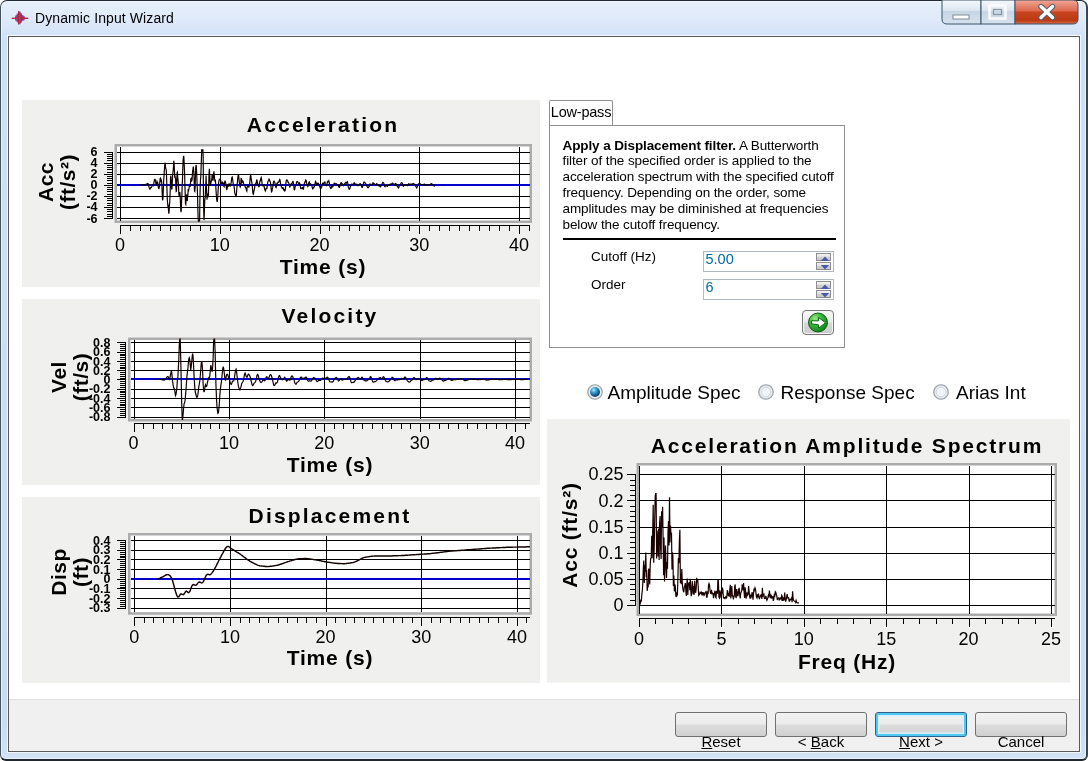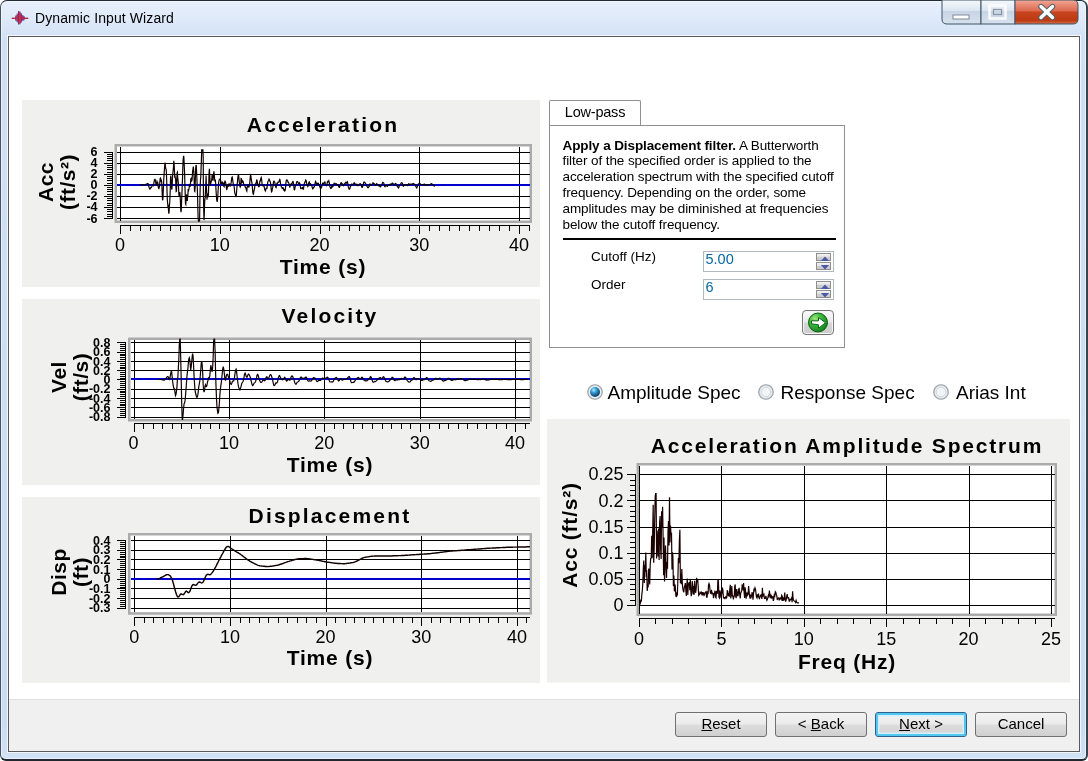--- a/index.html
+++ b/index.html
@@ -16,21 +16,21 @@
 .content {
   position:absolute; left:8px; top:36px; width:1072px; height:716px;
   background:#fff; border:1px solid #5a5a5a; box-shadow:0 0 0 1px rgba(255,255,255,0.75);
 }
 .panel { position:absolute; }
 h1 { position:absolute; left:13px; top:14px; font-size:26px; font-weight:bold; color:#000; letter-spacing:0.6px; }
 
 .caps { position:absolute; left:941px; top:0px; width:138px; height:25px; }
 
 .tab {
-  position:absolute; left:540px; top:63px; width:92px; height:25px;
+  position:absolute; left:540px; top:63px; width:64px; height:25px;
   background:#fff; border:1px solid #8f8f8f; border-bottom:none;
   border-radius:2px 2px 0 0; font-size:14.5px; color:#000;
   padding-top:2.5px; text-align:center; z-index:2; letter-spacing:-0.2px;
 }
 .tabbox {
   position:absolute; left:540px; top:87.5px; width:296px; height:223px;
   background:#fff; border:1px solid #8f8f8f; z-index:1;
 }
 .tabtext { position:absolute; left:12.5px; top:12px; width:276px; font-size:13.5px; line-height:15.9px; color:#000; letter-spacing:-0.1px;}
 .hr { position:absolute; left:12.5px; top:112px; width:273px; height:2px; background:#000; }
@@ -43,21 +43,21 @@
   border:1px solid #777; background:linear-gradient(180deg,#fbfbfb,#e8e8e8 48%,#d6d6d6 52%,#cccccc);
   box-shadow: inset 0 0 0 1px #f5f5f5; }
 
 .radiorow { position:absolute; left:0; top:343px; width:1072px; height:26px; font-size:19px; color:#000;text-align:center; }
 .radio { position:absolute; width:16px; height:16px; }
 .rlabel { position:absolute; top:2px; }
 
 .btnbar { position:absolute; left:0px; top:662px; width:1070px; height:52px; background:#f0f0f0; border-top:1px solid #dfdfdf; }
 .btn { position:absolute; top:12px; width:92px; height:25px; border:1px solid #707070; border-radius:3px;
   background:linear-gradient(180deg,#f2f2f2,#ebebeb 48%,#dddddd 52%,#cfcfcf);
-  font-size:15px; color:#000; text-align:center; padding-top:2px; font-family:"Liberation Sans",sans-serif; }
+  font-size:15px; color:#000; text-align:center; padding-top:20px; font-family:"Liberation Sans",sans-serif; }
 .btn u { text-decoration:underline; }
 .btn.def { border:1px solid #2c628b; background:linear-gradient(180deg,#f3f3f3,#ebebeb 46%,#dcdcdc 54%,#d0d0d0); box-shadow: inset 0 0 0 2px #52c7f1, inset 0 0 0 3.5px #d5f0fb; }
 </style></head><body>
 <div class="win"></div>
 <svg class="ticon" viewBox="0 0 18 16">
   <path d="M0.8,8.3 H3.4 M13.9,8.3 H17.2 M4.8,5.4 V10.8 M6.2,3.6 V12.3 M7.6,1.1 V14.4 M9.0,1.4 V14.2 M10.4,3.2 V12.6 M11.8,5.0 V11.1 M13.0,5.9 V10.3" stroke="#6060bb" stroke-width="1.3" fill="none"></path>
   <path d="M0.8,8.3 H4.6 M12.9,8.3 H17.2 M4.8,6.7 V9.7 M6.2,4.9 V11.2 M7.6,1.4 V14.2 M9.0,2.7 V13.1 M10.4,4.5 V11.5 M11.8,6.3 V10.0 M13.0,7.2 V9.2" stroke="#cc1022" stroke-width="1.0" fill="none"></path>
 </svg>
 <div class="titletext">Dynamic Input Wizard</div>
 <svg class="caps" viewBox="0 0 138 25">

